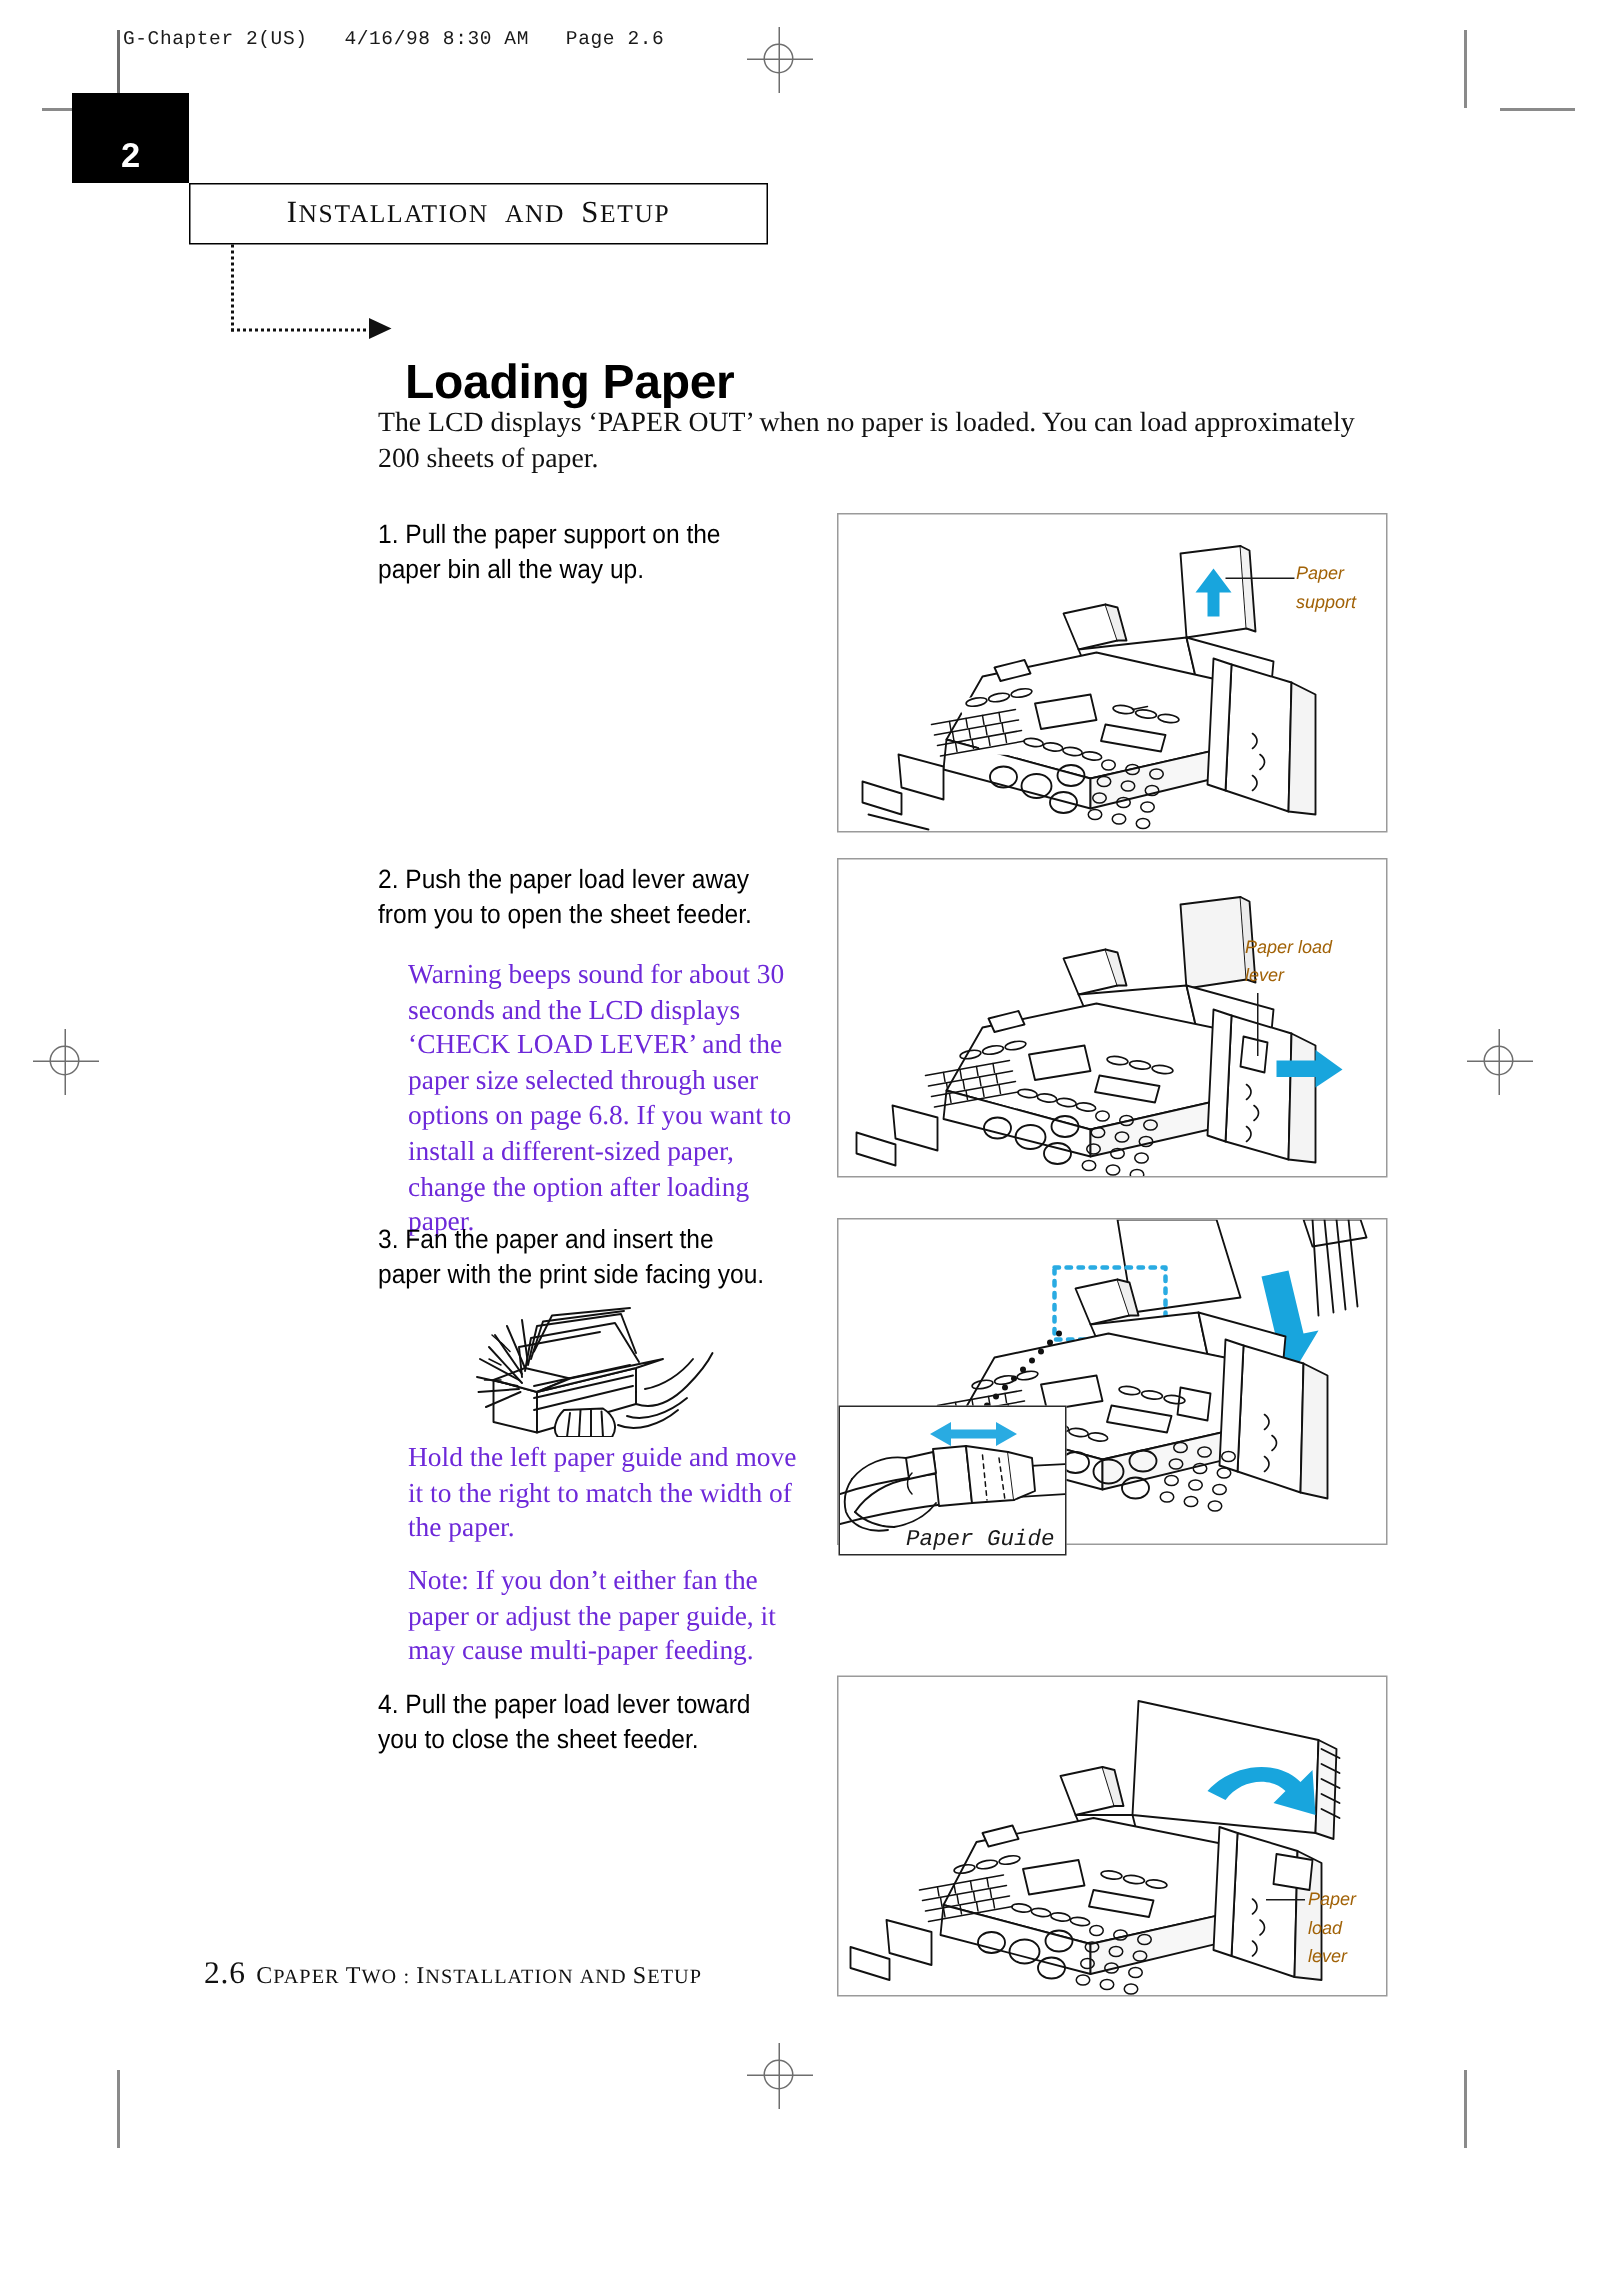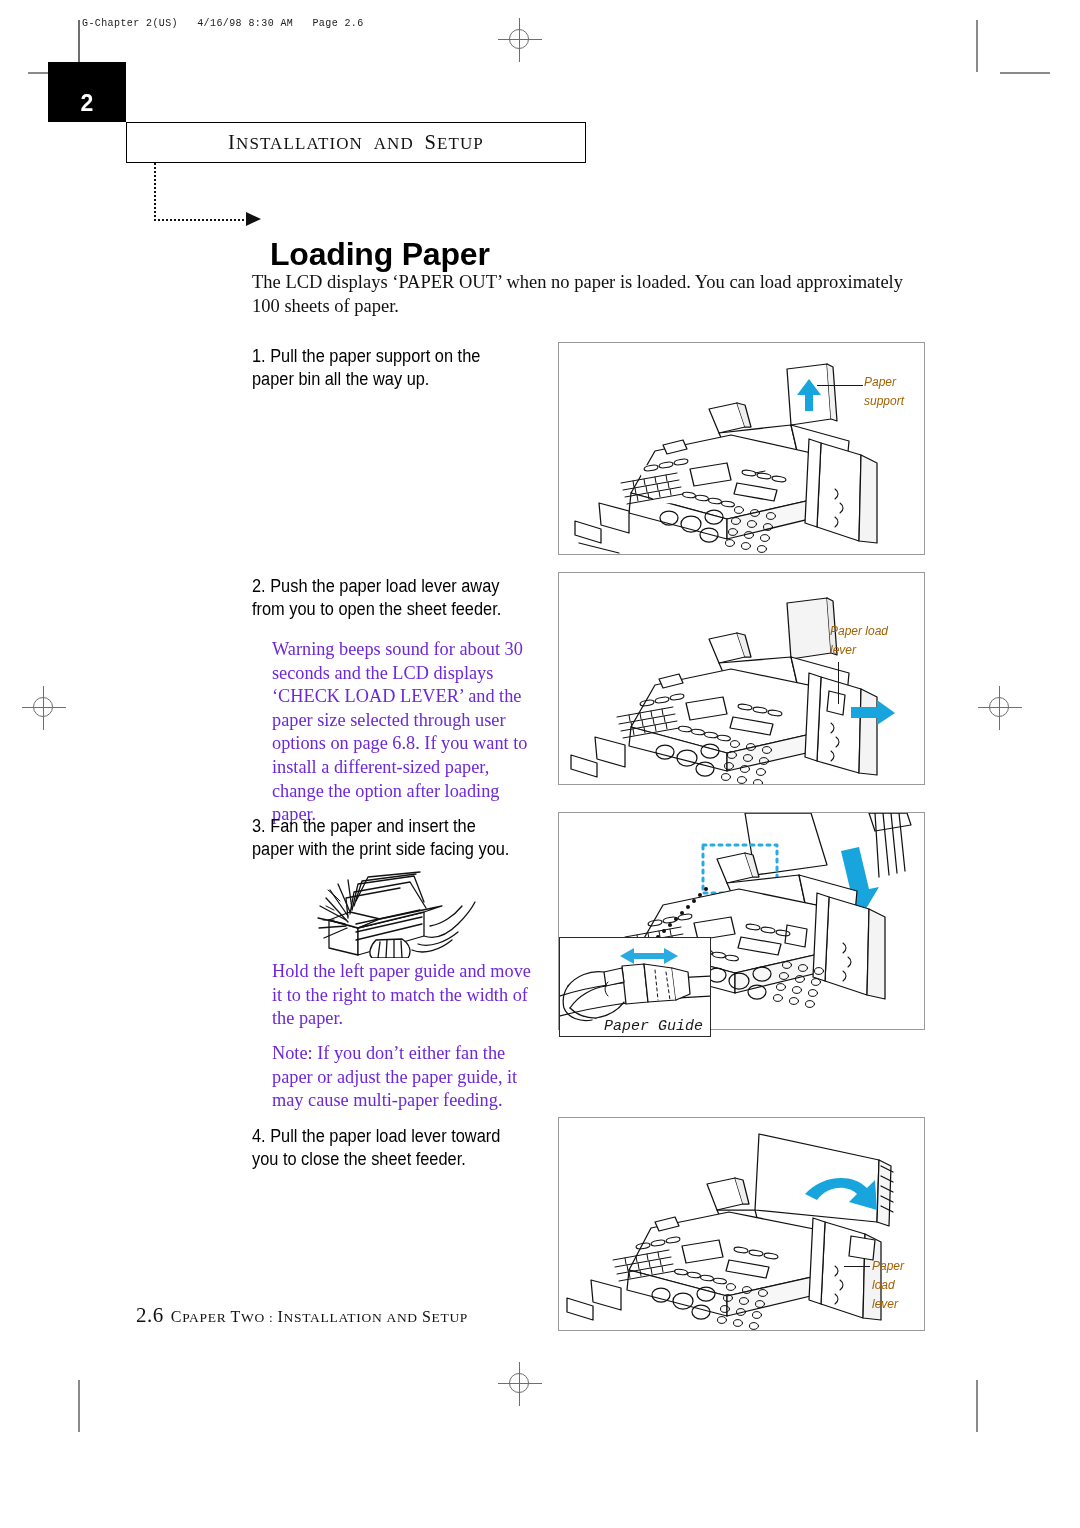--- a/index.html
+++ b/index.html
@@ -39,21 +39,21 @@
 
   
   .slug-rule {
     position: absolute;
     background: #6e6e6e;
   }
   .slug {
     position: absolute;
     left: 82px; top: 18px;
     font-family: "Liberation Mono", monospace;
-    font-size: 10px;
+    font-size: 13px;
     letter-spacing: 0.4px;
     color: #1a1a1a;
     white-space: pre;
   }
 
   
   .chapter-tab {
     position: absolute;
     left: 48px; top: 62px;
     width: 78px; height: 60px;
@@ -66,21 +66,21 @@
     align-items: flex-end;
     justify-content: center;
     padding-bottom: 5px;
     box-sizing: border-box;
   }
 
   
   .runhead-box {
     position: absolute;
     left: 126px; top: 122px;
-    width: 460px; height: 41px;
+    width: 386px; height: 41px;
     border: 1.6px solid #000;
     box-sizing: border-box;
     display: flex;
     align-items: center;
     justify-content: center;
   }
   .smallcaps-title {
     font-family: "Liberation Serif", serif;
     font-size: 17px;
     letter-spacing: 1.1px;
@@ -256,21 +256,21 @@
   <div class="smallcaps-title">
     <span class="cap">I</span><span>NSTALLATION</span>&nbsp;&nbsp;<span>AND</span>&nbsp;&nbsp;<span class="cap">S</span><span>ETUP</span>
   </div>
 </div>
 
 <div class="leader-v"></div>
 <div class="leader-h"></div>
 <div class="leader-arrow"></div>
 <div class="page-title">Loading Paper</div>
 
-<div class="intro">The LCD displays ‘PAPER OUT’ when no paper is loaded. You can load approximately 100 sheets of paper.</div>
+<div class="intro">The LCD displays ‘PAPER OUT’ when no paper is loaded. You can load approximately 200 sheets of paper.</div>
 
 <div class="step" style="top:345px;">
   <span class="num">1.</span>
   <span class="txt">Pull the paper support on the paper bin all the way up.</span>
 </div>
 
 <div class="step" style="top:575px;">
   <span class="num">2.</span>
   <span class="txt">Push the paper load lever away from you to open the sheet feeder.</span>
 </div>

